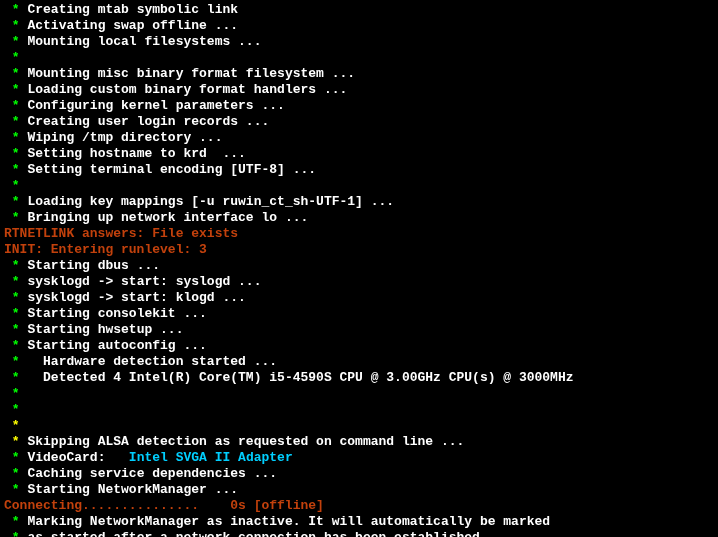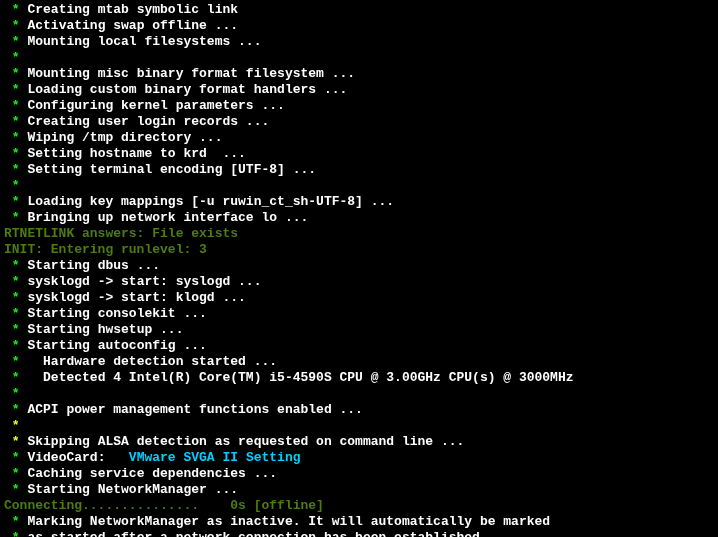--- a/index.html
+++ b/index.html
@@ -26,21 +26,21 @@
     .star-green {
       color: #00ff00;
     }
     .star-yellow {
       color: #ffff00;
     }
     .text {
       color: #ffffff;
     }
     .plain-text {
-      color: #4d7c0f;
+      color: #c2410c;
       font-family: Liberation Mono, monospace;
     }
     .adapter {
       color: #00cfff;
     }
   </style>
 </head>
 <body>
 
 <div id="console">
@@ -49,35 +49,35 @@
     <div class="line"><span class="text"> </span><span class="star-green">*</span><span class="text"> </span><span class="text">Mounting local filesystems ...</span></div>
     <div class="line"><span class="text"> </span><span class="star-green">*</span><span class="text"> </span></div>
     <div class="line"><span class="text"> </span><span class="star-green">*</span><span class="text"> </span><span class="text">Mounting misc binary format filesystem ...</span></div>
     <div class="line"><span class="text"> </span><span class="star-green">*</span><span class="text"> </span><span class="text">Loading custom binary format handlers ...</span></div>
     <div class="line"><span class="text"> </span><span class="star-green">*</span><span class="text"> </span><span class="text">Configuring kernel parameters ...</span></div>
     <div class="line"><span class="text"> </span><span class="star-green">*</span><span class="text"> </span><span class="text">Creating user login records ...</span></div>
     <div class="line"><span class="text"> </span><span class="star-green">*</span><span class="text"> </span><span class="text">Wiping /tmp directory ...</span></div>
     <div class="line"><span class="text"> </span><span class="star-green">*</span><span class="text"> </span><span class="text">Setting hostname to krd  ...</span></div>
     <div class="line"><span class="text"> </span><span class="star-green">*</span><span class="text"> </span><span class="text">Setting terminal encoding [UTF-8] ...</span></div>
     <div class="line"><span class="text"> </span><span class="star-green">*</span><span class="text"> </span></div>
-    <div class="line"><span class="text"> </span><span class="star-green">*</span><span class="text"> </span><span class="text">Loading key mappings [-u ruwin_ct_sh-UTF-8] ...</span></div>
+    <div class="line"><span class="text"> </span><span class="star-green">*</span><span class="text"> </span><span class="text">Loading key mappings [-u ruwin_ct_sh-UTF-1] ...</span></div>
     <div class="line"><span class="text"> </span><span class="star-green">*</span><span class="text"> </span><span class="text">Bringing up network interface lo ...</span></div>
     <div class="line"><span class="plain-text">RTNETLINK answers: File exists</span></div>
     <div class="line"><span class="plain-text">INIT: Entering runlevel: 3</span></div>
     <div class="line"><span class="text"> </span><span class="star-green">*</span><span class="text"> </span><span class="text">Starting dbus ...</span></div>
     <div class="line"><span class="text"> </span><span class="star-green">*</span><span class="text"> </span><span class="text">sysklogd -&gt; start: syslogd ...</span></div>
     <div class="line"><span class="text"> </span><span class="star-green">*</span><span class="text"> </span><span class="text">sysklogd -&gt; start: klogd ...</span></div>
     <div class="line"><span class="text"> </span><span class="star-green">*</span><span class="text"> </span><span class="text">Starting consolekit ...</span></div>
     <div class="line"><span class="text"> </span><span class="star-green">*</span><span class="text"> </span><span class="text">Starting hwsetup ...</span></div>
     <div class="line"><span class="text"> </span><span class="star-green">*</span><span class="text"> </span><span class="text">Starting autoconfig ...</span></div>
     <div class="line"><span class="text"> </span><span class="star-green">*</span><span class="text"> </span><span class="text">  Hardware detection started ...</span></div>
     <div class="line"><span class="text"> </span><span class="star-green">*</span><span class="text"> </span><span class="text">  Detected 4 Intel(R) Core(TM) i5-4590S CPU @ 3.00GHz CPU(s) @ 3000MHz</span></div>
     <div class="line"><span class="text"> </span><span class="star-green">*</span><span class="text"> </span></div>
-    <div class="line"><span class="text"> </span><span class="star-green">*</span><span class="text"> </span><span class="text">ACPI power management functions enabled ...</span></div>
+    <div class="line"><span class="text"> </span><span class="star-green">*</span><span class="text"> </span></div>
     <div class="line"><span class="text"> </span><span class="star-yellow">*</span><span class="text"> </span></div>
     <div class="line"><span class="text"> </span><span class="star-yellow">*</span><span class="text"> </span><span class="text">Skipping ALSA detection as requested on command line ...</span></div>
-    <div class="line"><span class="text"> </span><span class="star-green">*</span><span class="text"> </span><span class="text">VideoCard:   </span><span class="adapter">VMware SVGA II Setting</span></div>
+    <div class="line"><span class="text"> </span><span class="star-green">*</span><span class="text"> </span><span class="text">VideoCard:   </span><span class="adapter">Intel SVGA II Adapter</span></div>
     <div class="line"><span class="text"> </span><span class="star-green">*</span><span class="text"> </span><span class="text">Caching service dependencies ...</span></div>
     <div class="line"><span class="text"> </span><span class="star-green">*</span><span class="text"> </span><span class="text">Starting NetworkManager ...</span></div>
     <div class="line"><span class="plain-text">Connecting...............    0s [offline]</span></div>
     <div class="line"><span class="text"> </span><span class="star-green">*</span><span class="text"> </span><span class="text">Marking NetworkManager as inactive. It will automatically be marked</span></div>
     <div class="line"><span class="text"> </span><span class="star-green">*</span><span class="text"> </span><span class="text">as started after a network connection has been established.</span></div>
   </div>
 
 </body></html>

